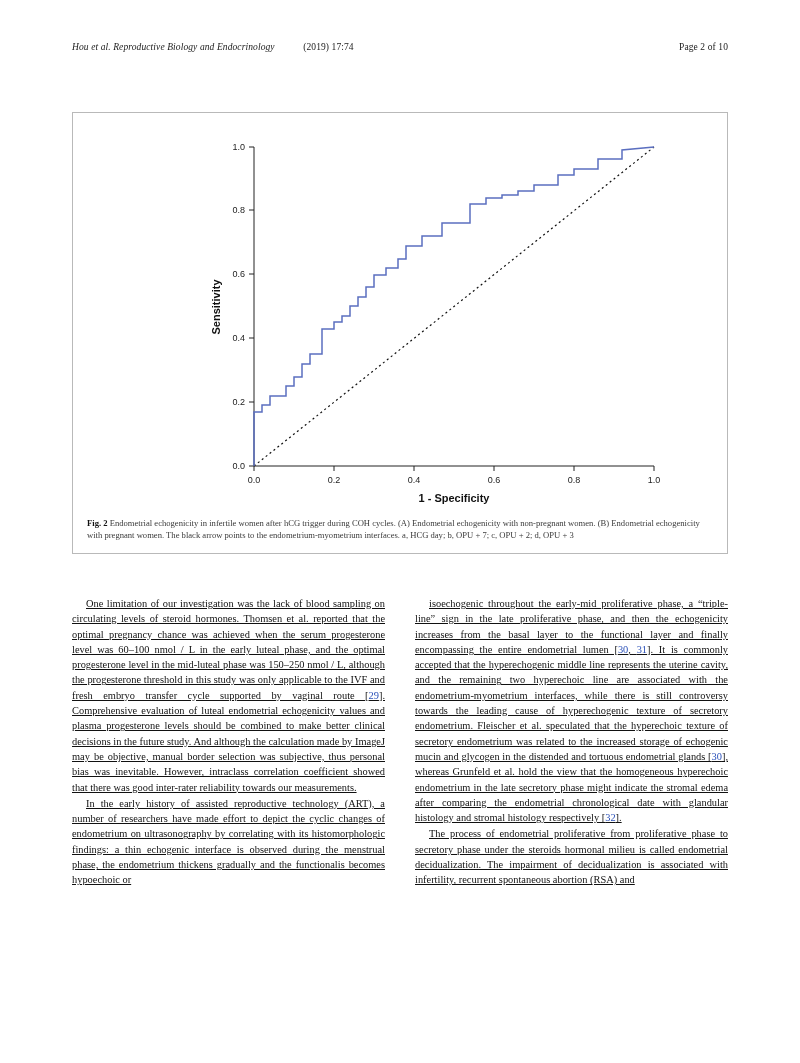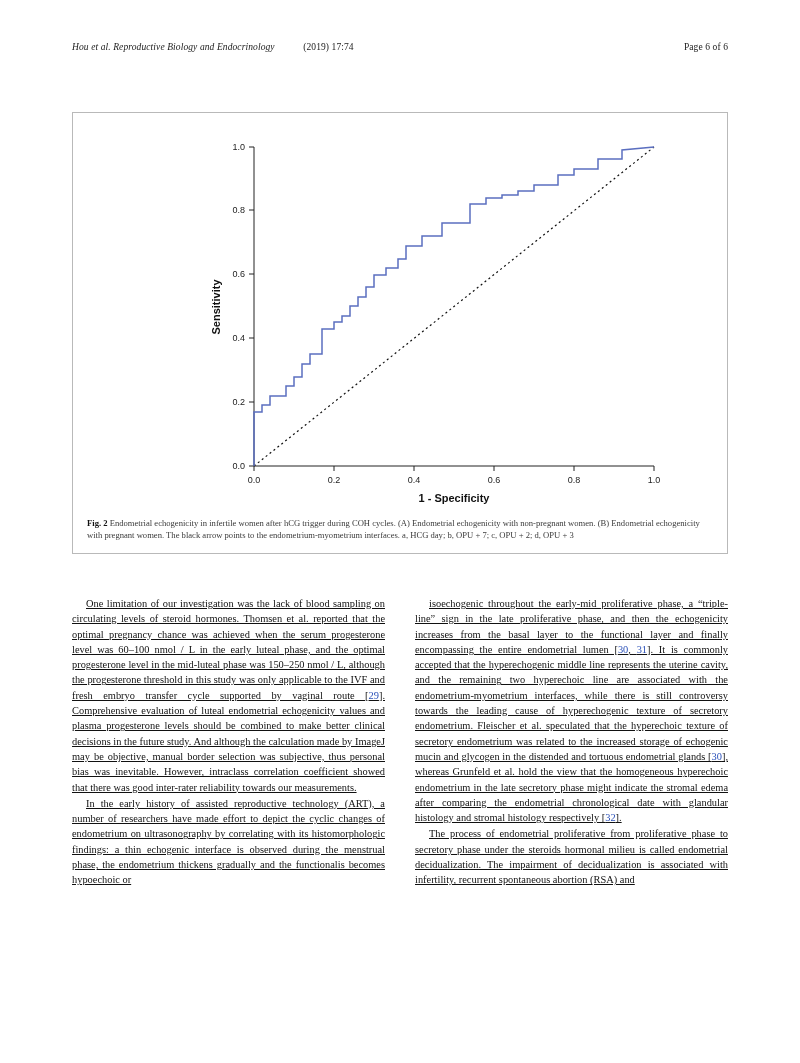--- a/index.html
+++ b/index.html
@@ -107,21 +107,21 @@
 </head>
 <body>
 
 <div class="page">
 
   <div class="running-head">
     <div class="left">
       <span class="italic">Hou et al. Reproductive Biology and Endocrinology</span>
       <span class="vol">(2019) 17:74</span>
     </div>
-    <div class="right">Page 6 of 6</div>
+    <div class="right">Page 2 of 10</div>
   </div>
 
   <div class="figure-box">
     <div class="figure-plot-area">
       <svg class="plot-svg" width="644" height="388" viewBox="0 0 644 388">
 
         <g>
           <line x1="175" y1="345" x2="575" y2="345" stroke="#222" stroke-width="1"></line>
           <line x1="175" y1="345" x2="175" y2="26" stroke="#222" stroke-width="1"></line>
         </g>

